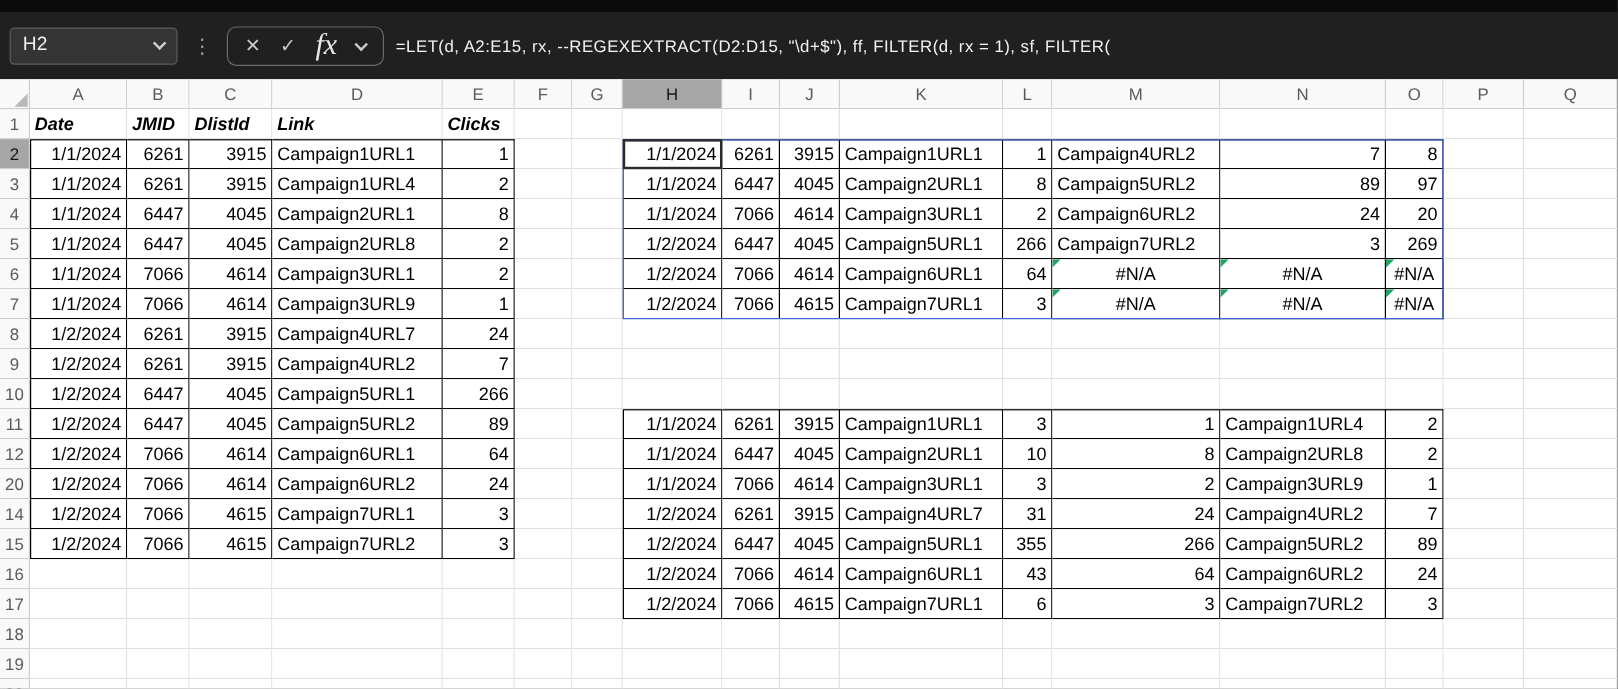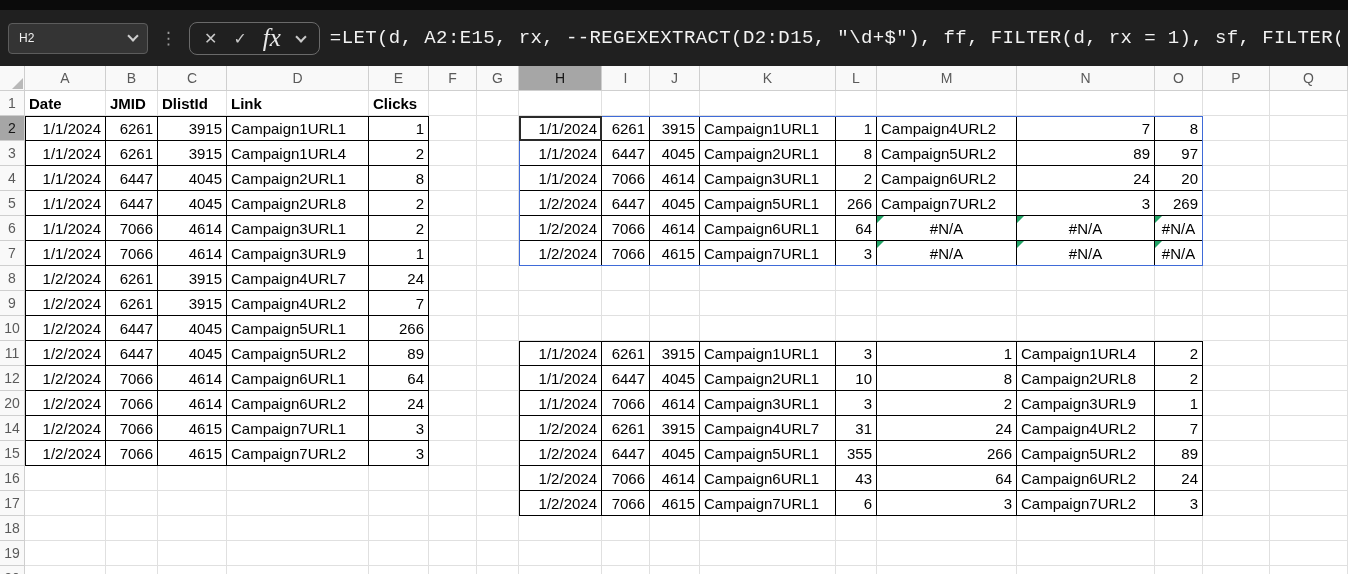--- a/index.html
+++ b/index.html
@@ -6,48 +6,48 @@
   html,body{width:1348px;height:574px;overflow:hidden;background:#000;
     font-family:"Liberation Sans",sans-serif}
   .screen{position:relative;width:1348px;height:574px;overflow:hidden}
 
   .ribbon-edge{height:10px;background:#0b0b0b}
 
   .formula-bar{height:56px;background:var(--formula-bar-bg,#202020);
     display:flex;align-items:center;padding:0 8px;gap:10px}
   .name-box{width:140px;height:31px;background:#343434;border:1px solid #5c5c5c;
     border-radius:4px;display:flex;align-items:center;justify-content:space-between;
-    padding:0 10px;color:#f0f0f0;font-size:12px;cursor:pointer}
+    padding:0 10px;color:#f0f0f0;font-size:16px;cursor:pointer}
   .nb-chev{width:8px;height:8px;border-right:2px solid #cfcfcf;border-bottom:2px solid #cfcfcf;
     transform:rotate(45deg);margin-top:-4px}
   .fb-splitter{color:#9a9a9a;font-size:17px;padding:0 2px;cursor:col-resize}
   .fb-buttons{height:33px;border:1px solid #6a6a6a;border-radius:8px;display:flex;
     align-items:center;gap:16px;padding:0 14px;color:#c9c9c9;font-size:16px}
   .fb-btn{cursor:pointer}
   .fx{font-family:"Liberation Serif",serif;font-style:italic;color:#e9e9e9;font-size:25px}
   .fb-chev{width:8px;height:8px;border-right:2px solid #c9c9c9;border-bottom:2px solid #c9c9c9;
     transform:rotate(45deg);margin-top:-3px;cursor:pointer}
   .formula-input{flex:1;color:var(--formula-text,#f2f2f2);
-    font-family:Liberation Mono, monospace;font-size:19px;
+    font-family:Liberation Sans, sans-serif;font-size:14px;
     letter-spacing:.4px;white-space:pre;overflow:hidden;cursor:text}
 
   #sheet{position:relative;width:1348px;height:508px;overflow:hidden;background:#fff;display:grid}
   .hc{background:var(--header-bg,#f9f9f9);color:var(--header-text,#5a5a5a);
     display:flex;align-items:center;justify-content:center;font-size:14px;
     border-right:1px solid #cfcfcf;border-bottom:1px solid #cfcfcf;user-select:none;cursor:pointer}
   .hc.sel{background:var(--selected-header-bg,#a6a6a6);color:var(--selected-header-text,#161616)}
   .corner{position:relative}
   .corner-tri{position:absolute;right:1px;bottom:1px;width:0;height:0;
     border-bottom:11px solid #b9b9b9;border-left:11px solid transparent}
 
   .c{background:#fff;border-right:1px solid var(--grid-line,#e0e0e0);
     border-bottom:1px solid var(--grid-line,#e0e0e0);display:flex;align-items:center;
     padding:0 4px;font-size:15px;color:#000;white-space:nowrap;overflow:hidden;cursor:cell}
   .al-l{justify-content:flex-start}.al-r{justify-content:flex-end}.al-c{justify-content:center}
-  .th{font-weight:700;}
+  .th{font-weight:700;font-style:italic}
   .boxed{border-right-color:var(--table-border,#000);border-bottom-color:var(--table-border,#000)}
   .bt{border-top:1px solid var(--table-border,#000)}
   .bl{border-left:1px solid var(--table-border,#000)}
   .err{position:relative}
   .err::before{content:"";position:absolute;left:0;top:0;width:0;height:0;
     border-top:7px solid var(--error-indicator,#21a366);border-right:7px solid transparent}
 
   .spill-outline{position:absolute;border:1px solid var(--spill-border,#3f6bd8);
     pointer-events:none;z-index:3}
   .active-cell{position:absolute;border:2px solid var(--active-border,#2a2a2a);

